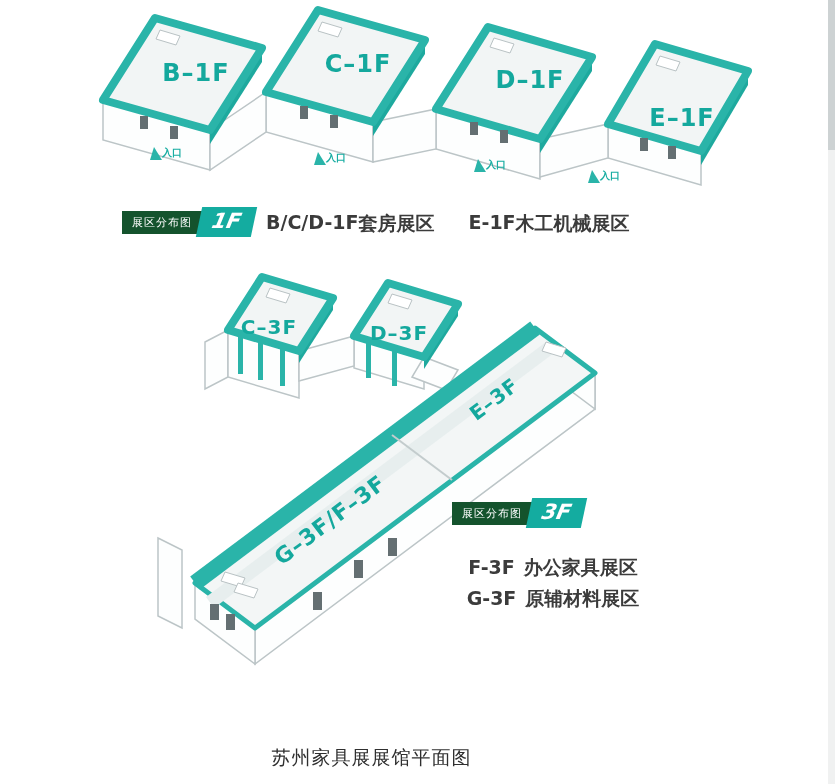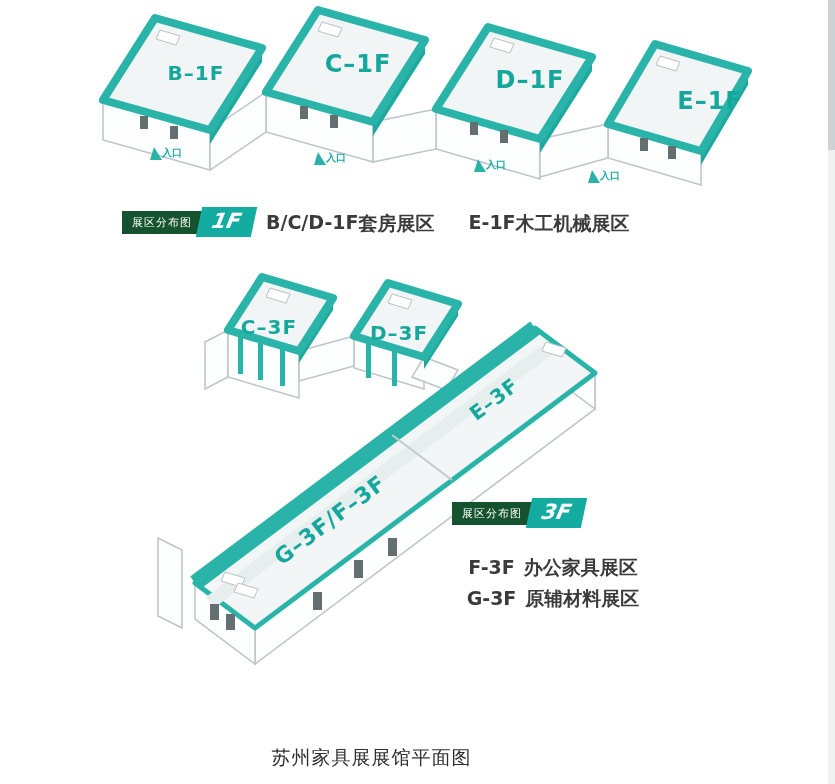--- a/index.html
+++ b/index.html
@@ -140,24 +140,24 @@
         <rect class="door" x="210" y="604" width="9" height="16"></rect>
         <rect class="door" x="226" y="614" width="9" height="16"></rect>
 
         <polygon class="box" points="546,342 566,348 562,357 542,351"></polygon>
         <polygon class="box" points="225,572 245,578 241,587 221,581"></polygon>
         <polygon class="box" points="238,583 258,589 254,598 234,592"></polygon>
       </g>
     </g>
   </svg>
 
-  <div class="abs hall-label" style="left:196px;top:73px;font-size:20px;">B–1F</div>
+  <div class="abs hall-label" style="left:196px;top:73px;font-size:24px;">B–1F</div>
   <div class="abs hall-label" style="left:358px;top:64px;font-size:24px;">C–1F</div>
   <div class="abs hall-label" style="left:530px;top:80px;font-size:24px;">D–1F</div>
-  <div class="abs hall-label" style="left:682px;top:101px;font-size:24px;margin-left:28px;">E–1F</div>
+  <div class="abs hall-label" style="left:682px;top:118px;font-size:24px;">E–1F</div>
 
   <div class="abs entrance" style="left:150px;top:146px;">
     <span class="tri"></span>
     <span>入口</span>
   </div>
   <div class="abs entrance" style="left:314px;top:151px;">
     <span class="tri"></span>
     <span>入口</span>
   </div>
   <div class="abs entrance" style="left:474px;top:158px;">

